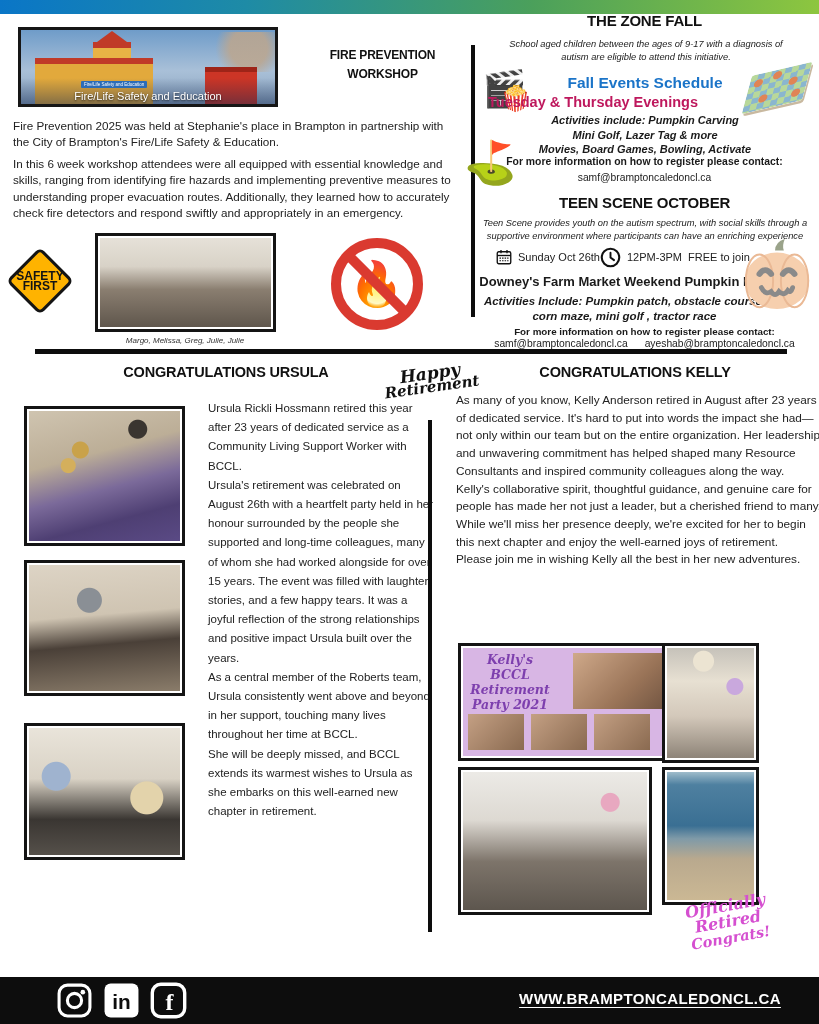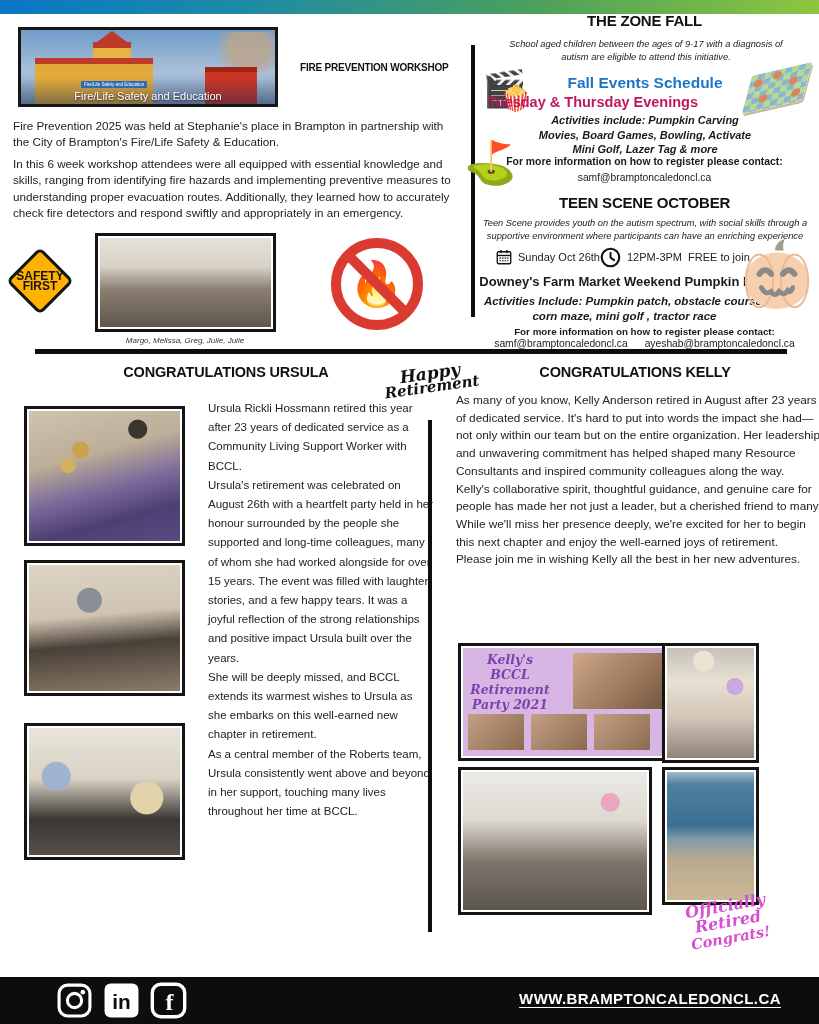--- a/index.html
+++ b/index.html
@@ -17,21 +17,21 @@
             background:linear-gradient(180deg,#6f9cc9 0%,#a9c0d8 55%,#8aa3be 100%);overflow:hidden;}
   .fh-main{position:absolute;left:14px;bottom:0;width:118px;height:40px;background:#e2a93c;border-top:6px solid #c03a28;}
   .fh-tower{position:absolute;left:72px;bottom:0;width:38px;height:56px;background:#e8b345;border-top:6px solid #c03a28;}
   .fh-cap{position:absolute;left:76px;bottom:62px;width:0;height:0;border-left:15px solid transparent;border-right:15px solid transparent;border-bottom:11px solid #c03a28;}
   .fh-shed{position:absolute;right:18px;bottom:0;width:52px;height:32px;background:#cc3526;border-top:5px solid #9e2418;}
   .fh-tree{position:absolute;right:0;top:2px;width:66px;height:40px;background:radial-gradient(circle at 60% 40%,#bda68d 0 40%,transparent 72%);opacity:.85;}
   .fh-shade{position:absolute;left:0;bottom:0;width:100%;height:26px;background:linear-gradient(180deg,transparent,rgba(20,40,80,.45));}
   .fh-badge{position:absolute;left:60px;bottom:16px;background:#2b6cb8;color:#fff;font-size:4.5px;padding:1px 3px;border-radius:1px;white-space:nowrap;}
   .fh-caption{position:absolute;left:0;bottom:2px;width:100%;text-align:center;color:#fff;font-size:11px;text-shadow:0 1px 2px rgba(0,0,0,.7);}
 
-  .fire-title{position:absolute;left:300px;top:46px;width:165px;text-align:left;font-size:10px;line-height:19px;margin-top:12px;}
+  .fire-title{position:absolute;left:300px;top:46px;width:165px;text-align:center;font-size:12px;line-height:19px;}
   .fire-par{position:absolute;left:8px;top:113px;width:456px;font-size:11.7px;line-height:16.4px;color:#222;}
   .fire-par p{margin:5px;}
 
   
   .safety{position:absolute;left:9px;top:250px;width:62px;height:62px;}
   .safety .diamond{position:absolute;inset:7px;background:#ffb300;border:3px solid #141414;border-radius:6px;transform:rotate(45deg);}
   .safety .label{position:absolute;inset:0;display:flex;flex-direction:column;align-items:center;justify-content:center;
                  font-size:12px;font-weight:bold;color:#141414;line-height:10px;}
 
   .photo-frame{border:3px solid #141414;background:#fff;padding:2px;box-sizing:border-box;position:absolute;}
@@ -204,22 +204,22 @@
   <div class="zone-elig">School aged children between the ages of 9-17 with a diagnosis of autism are eligible to attend this initiative.</div>
 
   <div class="icon-clapper">🎬<span class="pop">🍿</span></div>
   <div class="checkers"></div>
   <div class="icon-golf">⛳</div>
 
   <div class="zone-sched">Fall Events Schedule</div>
   <div class="zone-days">Tuesday &amp; Thursday Evenings</div>
   <div class="zone-acts">
     <div>Activities include: Pumpkin Carving</div>
+    <div>Mini Golf, Lazer Tag &amp; more</div>
     <div>Movies, Board Games, Bowling, Activate</div>
-    <div>Mini Golf, Lazer Tag &amp; more</div>
   </div>
   <div class="zone-reg">For more information on how to register please contact:</div>
   <div class="zone-mail">samf@bramptoncaledoncl.ca</div>
 
   <div class="teen-title hdg">TEEN SCENE OCTOBER</div>
   <div class="teen-desc">Teen Scene provides youth on the autism spectrum, with social skills through a supportive environment where participants can have an enriching experience</div>
 
   <div class="teen-row">
     <span class="cal">
       <svg viewBox="0 0 24 24" width="18" height="18">
@@ -280,22 +280,22 @@
   <div class="photo-frame urs-photo2">
       <div class="photo-inner urs2-bg"></div>
     </div>
   <div class="photo-frame urs-photo3">
       <div class="photo-inner urs3-bg"></div>
     </div>
 
   <div class="urs-text">
     <p>Ursula Rickli Hossmann retired this year after 23 years of dedicated service as a Community Living Support Worker with BCCL.</p>
     <p>Ursula's retirement was celebrated on August 26th with a heartfelt party held in her honour surrounded by the people she supported and long-time colleagues, many of whom she had worked alongside for over 15 years.  The event was filled with laughter, stories, and a few happy tears. It was a joyful reflection of the strong relationships and positive impact Ursula built over the years.</p>
+    <p>As a central member of the Roberts team, Ursula consistently went above and beyond in her support, touching many lives throughout her time at BCCL.</p>
     <p>She will be deeply missed, and BCCL extends its warmest wishes to Ursula as she embarks on this well-earned new chapter in retirement.</p>
-    <p>As a central member of the Roberts team, Ursula consistently went above and beyond in her support, touching many lives throughout her time at BCCL.</p>
   </div>
 
   <div class="vdiv2"></div>
 
   <div class="kelly-text">
     <p>As many of you know, Kelly Anderson retired in August after 23 years of dedicated service. It's hard to put into words the impact she had—not only within our team but on the entire organization. Her leadership and unwavering commitment has helped shaped many Resource Consultants and inspired community colleagues along the way.</p>
     <p>Kelly's collaborative spirit, thoughtful guidance, and genuine care for people has made her not just a leader, but a cherished friend to many. While we'll miss her presence deeply, we're excited for her to begin this next chapter and enjoy the well-earned joys of retirement.</p>
     <p>Please join me in wishing Kelly all the best in her new adventures.</p>
   </div>
 

